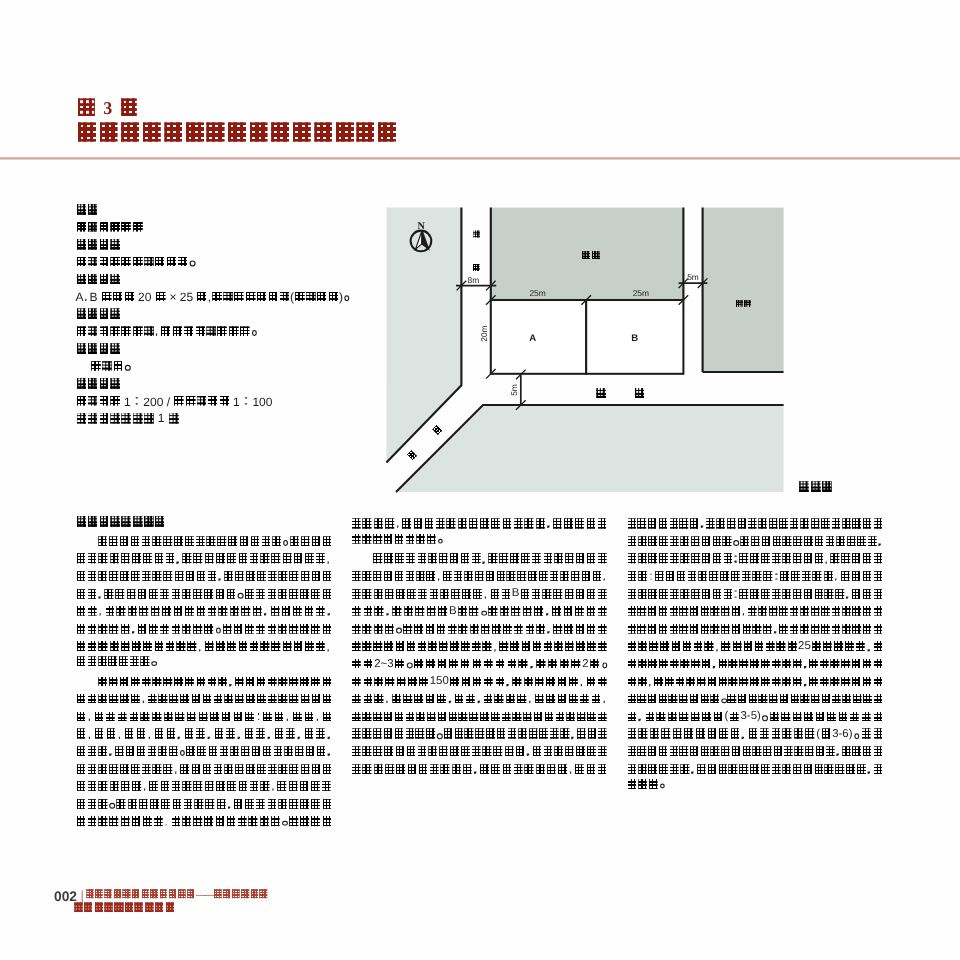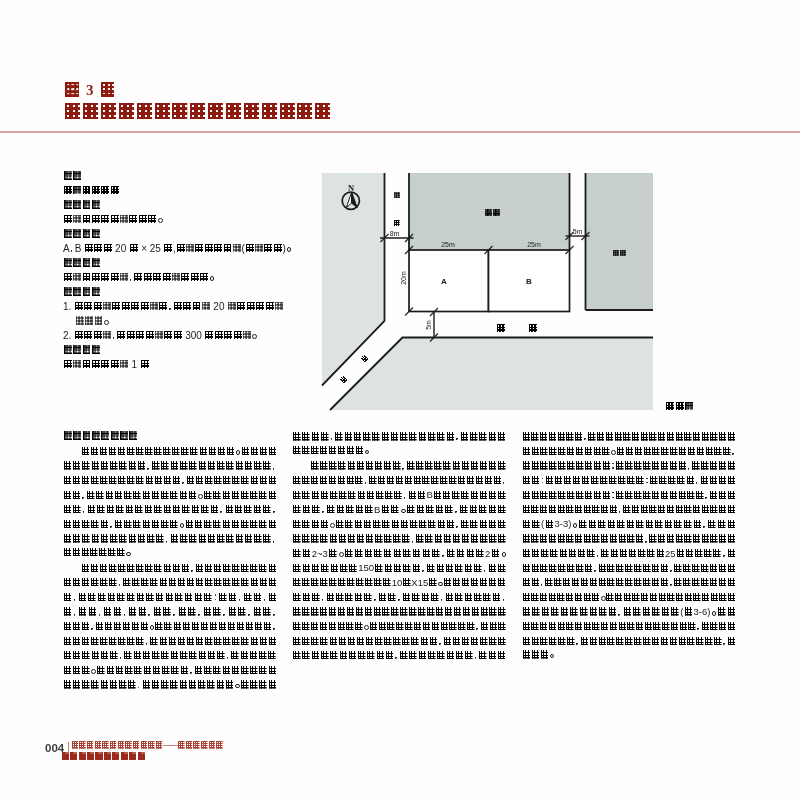--- a/index.html
+++ b/index.html
@@ -57,24 +57,23 @@
 <div class="abs req" style="left:63px;top:169px">
 <div class="hd"><i class="cb"></i><i class="cb"></i></div>
 <div class="hd"><i class="cb"></i><i class="cb"></i><i class="cb"></i><i class="cb"></i><i class="cb"></i><i class="cb"></i></div>
 <div class="hd"><i class="cb"></i><i class="cb"></i><i class="cb"></i><i class="cb"></i></div>
 <div><i class="c"></i><i class="c"></i><i class="c"></i><i class="c"></i><i class="c"></i><i class="c"></i><i class="c"></i><i class="c"></i><i class="c"></i><i class="c"></i><span class="pj"></span></div>
 <div class="hd"><i class="cb"></i><i class="cb"></i><i class="cb"></i><i class="cb"></i></div>
 <div>A<span class="pd"></span>B <i class="c"></i><i class="c"></i><i class="c"></i> 20 <i class="c"></i> × 25 <i class="c"></i>,<i class="c"></i><i class="c"></i><i class="c"></i><i class="c"></i><i class="c"></i><i class="c"></i><i class="c"></i>(<i class="c"></i><i class="c"></i><i class="c"></i><i class="c"></i>)<span class="pj"></span></div>
 <div class="hd"><i class="cb"></i><i class="cb"></i><i class="cb"></i><i class="cb"></i></div>
 <div><i class="c"></i><i class="c"></i><i class="c"></i><i class="c"></i><i class="c"></i><i class="c"></i><i class="c"></i><span class="pd"></span><i class="c"></i><i class="c"></i><i class="c"></i><i class="c"></i><i class="c"></i><i class="c"></i><i class="c"></i><i class="c"></i><span class="pj"></span></div>
 <div class="hd"><i class="cb"></i><i class="cb"></i><i class="cb"></i><i class="cb"></i></div>
-<div>1. <i class="c"></i><i class="c"></i><i class="c"></i><i class="c"></i><i class="c"></i><i class="c"></i><i class="c"></i><i class="c"></i><i class="c"></i><i class="c"></i><span class="pd"></span><i class="c"></i><i class="c"></i><i class="c"></i><i class="c"></i> 20 <i class="c"></i><i class="c"></i><i class="c"></i><i class="c"></i><i class="c"></i><i class="c"></i></div>
 <div style="padding-left:12px"><i class="c"></i><i class="c"></i><i class="c"></i><span class="pj"></span></div>
-<div>2. <i class="c"></i><i class="c"></i><i class="c"></i><i class="c"></i><span class="pd"></span><i class="c"></i><i class="c"></i><i class="c"></i><i class="c"></i><i class="c"></i><i class="c"></i><i class="c"></i> 300 <i class="c"></i><i class="c"></i><i class="c"></i><i class="c"></i><i class="c"></i><span class="pj"></span></div>
 <div class="hd"><i class="cb"></i><i class="cb"></i><i class="cb"></i><i class="cb"></i></div>
+<div><i class="c"></i><i class="c"></i><i class="c"></i><i class="c"></i> 1 <span class="pm"></span> 200 / <i class="c"></i><i class="c"></i><i class="c"></i><i class="c"></i><i class="c"></i> 1 <span class="pm"></span> 100</div>
 <div><i class="c"></i><i class="c"></i><i class="c"></i><i class="c"></i><i class="c"></i><i class="c"></i><i class="c"></i> 1 <i class="c"></i></div>
 </div>
 
 <svg class="abs" style="left:300px;top:160px" width="480" height="262" viewBox="300 160 480 262">
 
 <path d="M322,173 H384.5 V321 L322,385.5 Z" fill="#dce3e1"></path>
 <path d="M384.5,173 V321 L322,385.5" fill="none" stroke="#1c1c1c" stroke-width="1.8"></path>
 
 <rect x="409" y="173" width="160.5" height="77" fill="#c6cfca"></rect>
 <path d="M409,173 V250 M569.5,173 V250" stroke="#1c1c1c" stroke-width="1.8"></path>
@@ -689,21 +688,20 @@
         <i class="c"></i>
         <i class="c"></i>
         <i class="c"></i>
         <i class="c"></i>
         <i class="c"></i>
         <i class="c"></i>
         <i class="c"></i>
       </div>
 <div class="ln"><i class="c"></i><i class="c"></i> 2~3 <i class="c"></i><span class="pj"></span><i class="c"></i><i class="c"></i><i class="c"></i><i class="c"></i><i class="c"></i><i class="c"></i><i class="c"></i><i class="c"></i><i class="c"></i><i class="c"></i><span class="pd"></span><i class="c"></i><i class="c"></i><i class="c"></i><i class="c"></i> 2 <i class="c"></i><span class="pj"></span></div>
 <div class="ln"><i class="c"></i><i class="c"></i><i class="c"></i><i class="c"></i><i class="c"></i><i class="c"></i><i class="c"></i> 150 <i class="c"></i><i class="c"></i><i class="c"></i><i class="c"></i><i class="c"></i><span class="pd"></span><i class="c"></i><i class="c"></i><i class="c"></i><i class="c"></i><i class="c"></i><i class="c"></i><span class="pd"></span><i class="c"></i><i class="c"></i></div>
-<div class="ln"><i class="c"></i><i class="c"></i><i class="c"></i><i class="c"></i><i class="c"></i><i class="c"></i><i class="c"></i><i class="c"></i><i class="c"></i><i class="c"></i><i class="c"></i> 10 <i class="c"></i> X15 <i class="c"></i><span class="pj"></span><i class="c"></i><i class="c"></i><i class="c"></i><i class="c"></i><i class="c"></i><i class="c"></i><i class="c"></i></div>
 <div class="ln">
         <i class="c"></i>
         <i class="c"></i>
         <i class="c"></i>
         <span class="pd"></span>
         <i class="c"></i>
         <i class="c"></i>
         <i class="c"></i>
         <i class="c"></i>
         <i class="c"></i>
@@ -987,21 +985,20 @@
         <i class="c"></i>
         <i class="c"></i>
         <i class="c"></i>
         <i class="c"></i>
         <i class="c"></i>
         <i class="c"></i>
         <i class="c"></i>
         <i class="c"></i>
         <i class="c"></i>
       </div>
-<div class="ln"><i class="c"></i><i class="c"></i>(<i class="c"></i> 3-3)<span class="pj"></span><i class="c"></i><i class="c"></i><i class="c"></i><i class="c"></i><i class="c"></i><i class="c"></i><i class="c"></i><i class="c"></i><i class="c"></i><i class="c"></i><i class="c"></i><i class="c"></i><i class="c"></i><span class="pd"></span><i class="c"></i><i class="c"></i><i class="c"></i></div>
 <div class="ln">
         <i class="c"></i>
         <i class="c"></i>
         <i class="c"></i>
         <i class="c"></i>
         <i class="c"></i>
         <i class="c"></i>
         <i class="c"></i>
         <i class="c"></i>
         <i class="c"></i>
@@ -1097,20 +1094,21 @@
         <i class="c"></i>
         <i class="c"></i>
         <i class="c"></i>
         <i class="c"></i>
         <i class="c"></i>
         <i class="c"></i>
         <i class="c"></i>
         <i class="c"></i>
         <i class="c"></i>
       </div>
+<div class="ln"><i class="c"></i><span class="pd"></span><i class="c"></i><i class="c"></i><i class="c"></i><i class="c"></i><i class="c"></i><i class="c"></i><i class="c"></i>(<i class="c"></i> 3-5)<span class="pj"></span><i class="c"></i><i class="c"></i><i class="c"></i><i class="c"></i><i class="c"></i><i class="c"></i><i class="c"></i><i class="c"></i><i class="c"></i><i class="c"></i></div>
 <div class="ln"><i class="c"></i><i class="c"></i><i class="c"></i><i class="c"></i><i class="c"></i><i class="c"></i><i class="c"></i><i class="c"></i><i class="c"></i><i class="c"></i><span class="pd"></span><i class="c"></i><i class="c"></i><i class="c"></i><i class="c"></i><i class="c"></i><i class="c"></i>(<i class="c"></i> 3-6)<span class="pj"></span><i class="c"></i><i class="c"></i></div>
 <div class="ln">
         <i class="c"></i>
         <i class="c"></i>
         <i class="c"></i>
         <i class="c"></i>
         <i class="c"></i>
         <i class="c"></i>
         <i class="c"></i>
         <i class="c"></i>
@@ -1155,19 +1153,19 @@
         <i class="c"></i>
         <i class="c"></i>
         <i class="c"></i>
         <i class="c"></i>
         <span class="pd"></span>
         <i class="c"></i>
       </div>
 <div class="ls"><i class="c"></i><i class="c"></i><i class="c"></i><span class="pj"></span></div>
 </div>
 
-<div class="abs" style="left:45px;top:741.5px;font-size:11.5px;font-weight:bold;color:#3e3d3b">004</div>
+<div class="abs" style="left:45px;top:741.5px;font-size:11.5px;font-weight:bold;color:#3e3d3b">002</div>
 
 <div class="abs" style="left:67.5px;top:742px;width:1.5px;height:9.5px;background:#c97f72"></div>
 
 <div class="abs" style="left:71px;top:741px;font-size:8.2px;color:#b5483a"><i class="cf"></i><i class="cf"></i><i class="cf"></i><i class="cf"></i><i class="cf"></i><i class="cf"></i><i class="cf"></i><i class="cf"></i><i class="cf"></i><i class="cf"></i><i class="cf"></i><i class="cf"></i><span style="letter-spacing:-1px">——</span><i class="cf"></i><i class="cf"></i><i class="cf"></i><i class="cf"></i><i class="cf"></i><i class="cf"></i></div>
 
 <div class="abs" style="left:61px;top:751.5px;font-size:9px;font-weight:bold;color:#9c2b1d"><i class="cg"></i><i class="cg"></i><i class="cg"></i><i class="cg"></i><i class="cg"></i><i class="cg"></i><i class="cg"></i><i class="cg"></i><i class="cg"></i><i class="cg"></i></div>
 </div>
 </body></html>

